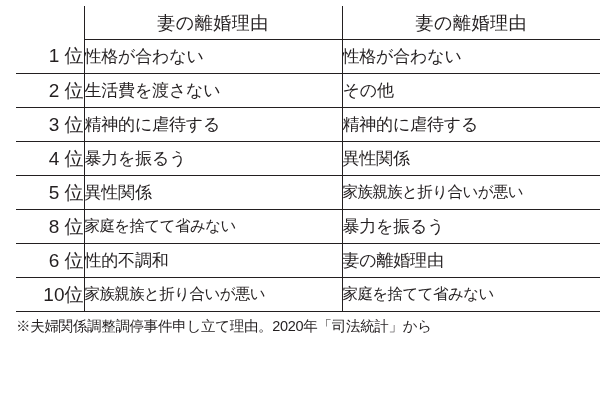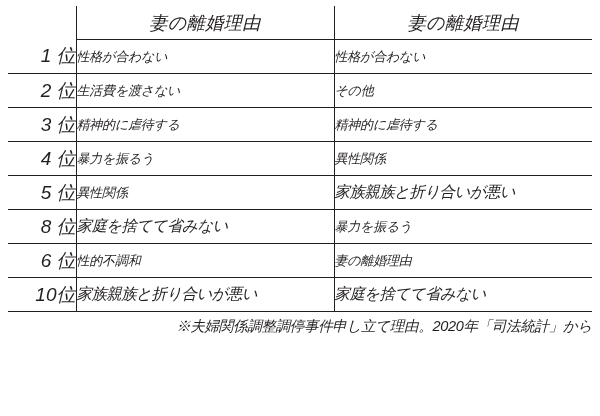--- a/index.html
+++ b/index.html
@@ -12,22 +12,21 @@
     background: #ffffff;
     font-family: "Liberation Sans", sans-serif;
     color: #231f20;
     overflow: hidden;
   }
   .sheet {
     position: relative;
     width: 600px;
     height: 416px;
     box-sizing: border-box;
-    padding: 6px 8px 0 8px;
-    font-style: italic;
+    padding: 6px 8px 0 16px;
   }
   table.rank-table {
     width: 584px;
     border-collapse: collapse;
     table-layout: fixed;
   }
   table.rank-table col.c-rank { width: 68px; }
   table.rank-table col.c-wife { width: 258px; }
   table.rank-table col.c-husband { width: 258px; }
 
@@ -58,36 +57,35 @@
     letter-spacing: 0.5px;
   }
   td.rank-cell {
     text-align: right;
     font-size: 19px;
     padding-right: 3px;
     white-space: nowrap;
   }
   td.reason-cell {
     text-align: left;
-    font-size: 13px;
+    font-size: 17px;
     padding-left: 4px;
     white-space: nowrap;
     letter-spacing: -0.2px;
   }
   td.reason-cell.tight {
     font-size: 15.5px;
     letter-spacing: -0.6px;
   }
   .footnote {
     margin-top: 6px;
     font-size: 14.5px;
     letter-spacing: -0.3px;
     line-height: 1.2;
     white-space: nowrap;
-    text-align: right;
   }
 </style>
 </head>
 <body>
 
 <div class="sheet">
 
   <table class="rank-table">
     <colgroup>
       <col class="c-rank">

